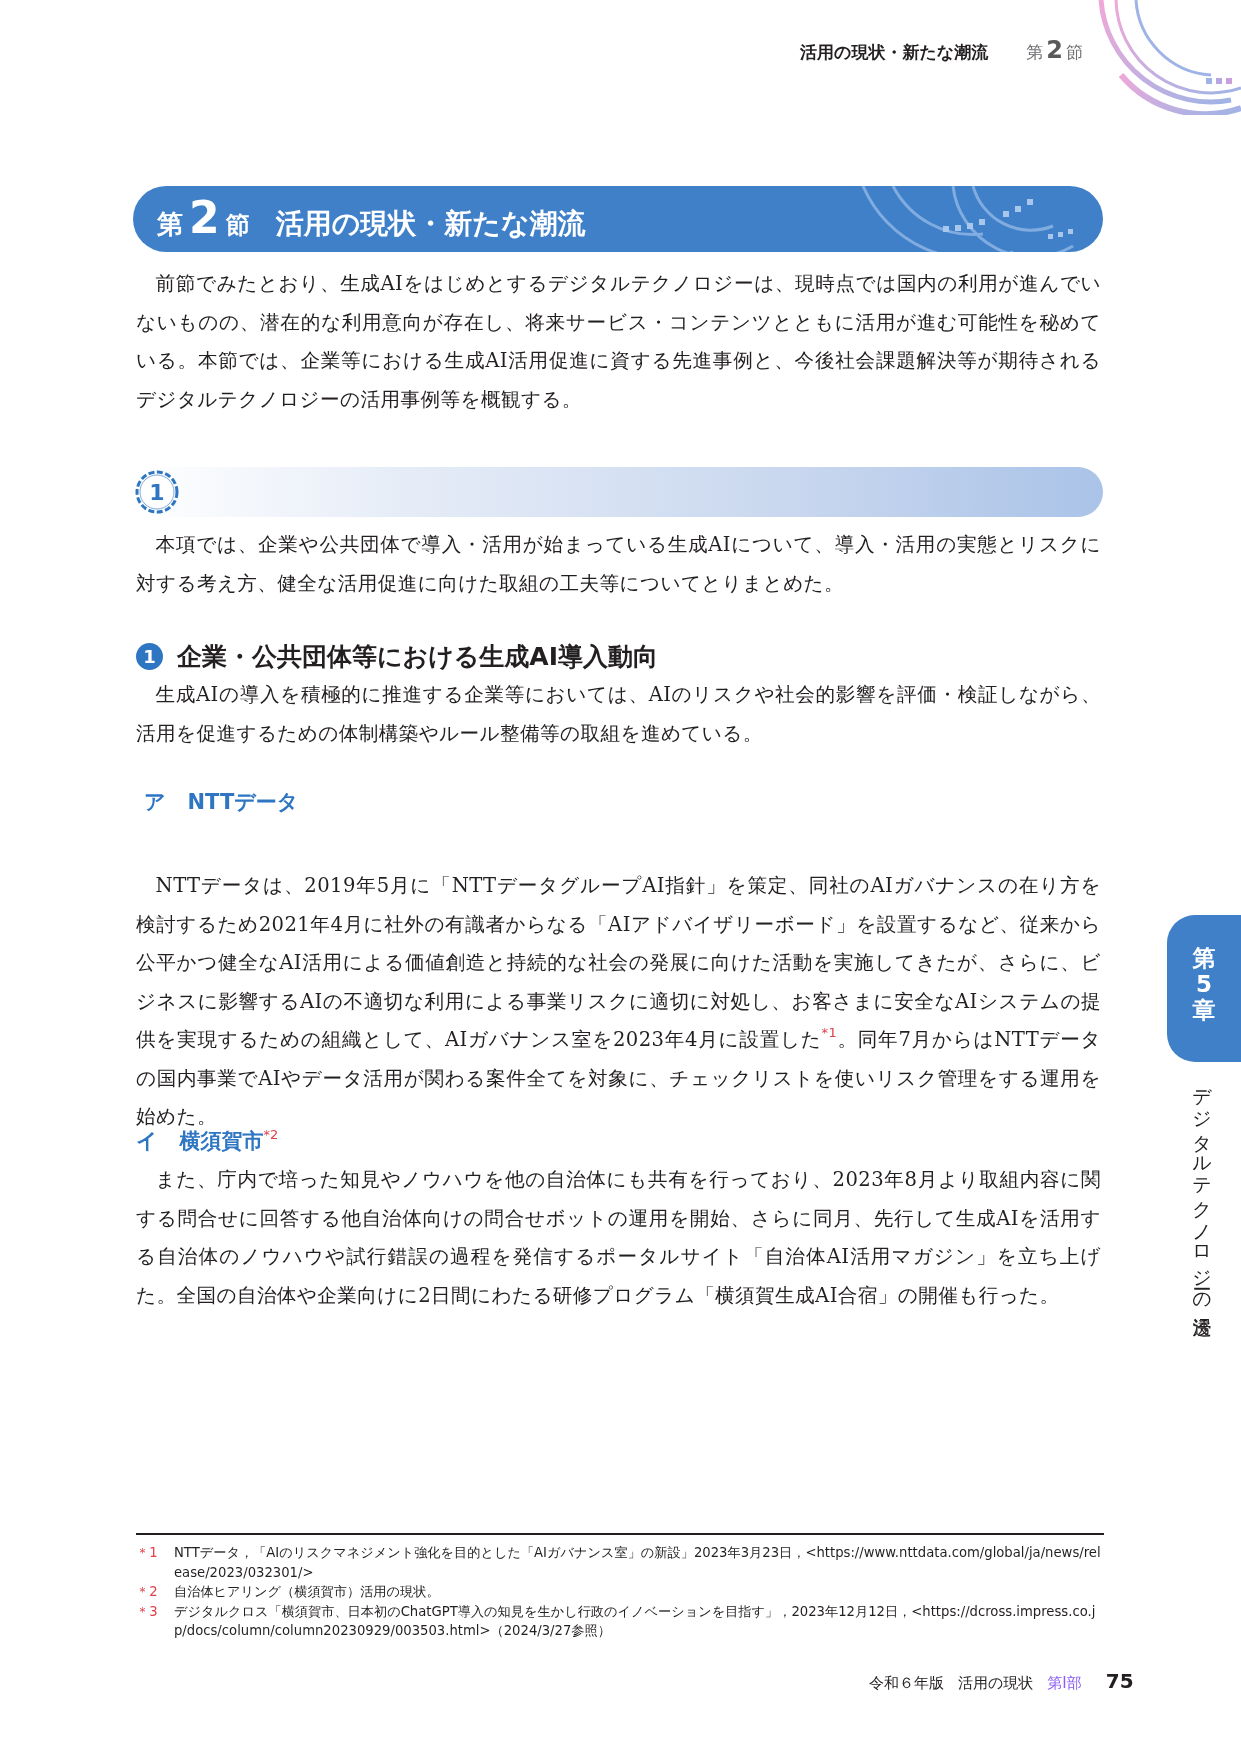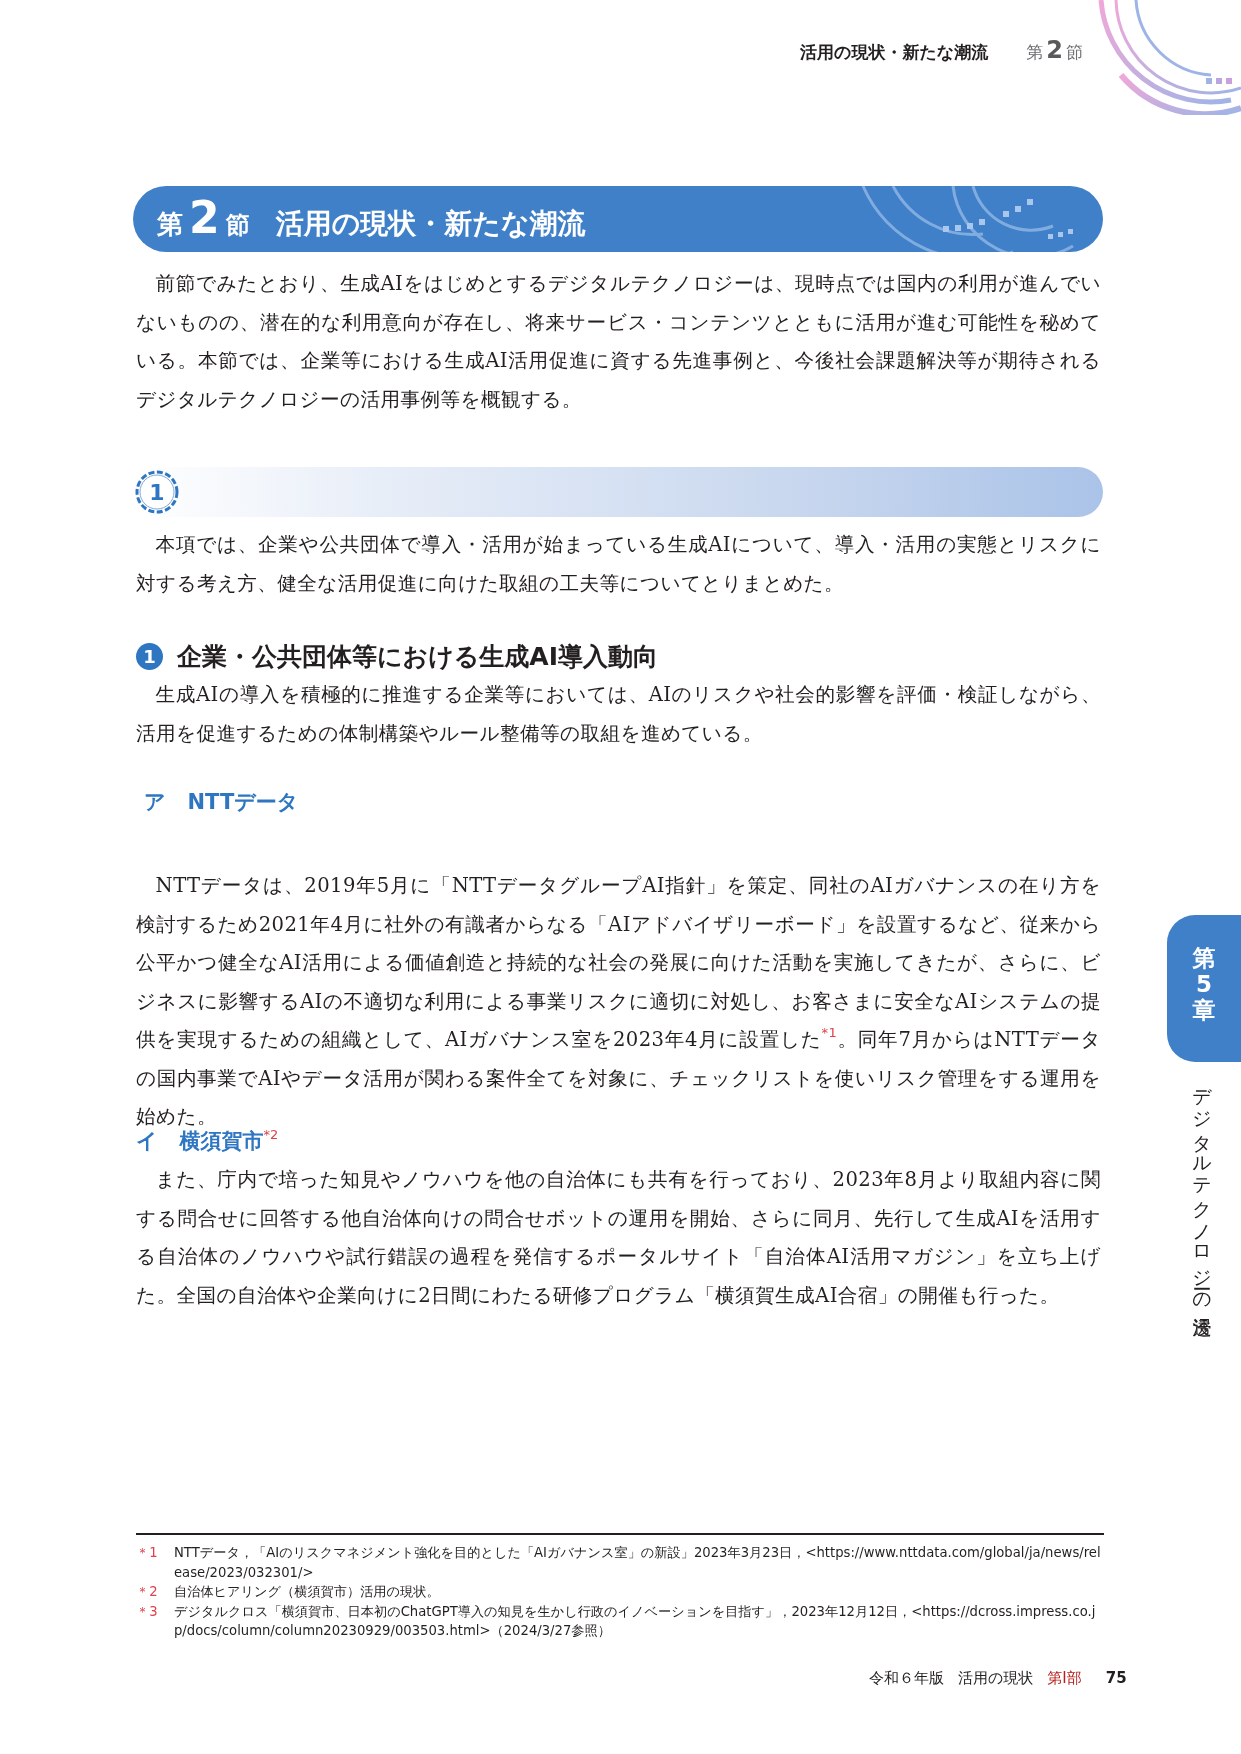--- a/index.html
+++ b/index.html
@@ -58,22 +58,22 @@
   
   .fn-rule { position:absolute; top:1533px; left:136px; width:968px; height:2px; background:#231f20; }
   .footnotes { position:absolute; top:1543px; left:136px; width:968px;
                font-family:"DejaVu Sans","Liberation Sans",sans-serif; font-size:13.2px; line-height:19.5px; color:#231f20; }
   .fn-row { display:flex; }
   .fn-mark { color:#e0404a; width:38px; flex:none; }
   .fn-text { flex:1; word-break:break-all; }
 
   .page-footer { position:absolute; top:1669px; left:869px; display:flex; align-items:baseline; gap:14px;
                  font-family:"DejaVu Sans","Liberation Sans",sans-serif; font-size:15px; color:#231f20; }
-  .page-footer .part { color:#b91c1c; }
-  .page-footer .pno { font-weight:bold; font-size:15px; margin-left:10px; }
+  .page-footer .part { color:#8b5cf6; }
+  .page-footer .pno { font-weight:bold; font-size:20px; margin-left:10px; }
 </style>
 </head>
 <body>
 
 <svg class="corner-deco" viewBox="0 0 150 115">
   <defs>
     <linearGradient id="cg" x1="0" y1="0" x2="1" y2="1">
       <stop offset="0" stop-color="#f0a8d8"></stop>
         <stop offset="1" stop-color="#9fb4e6"></stop>
     </linearGradient>

